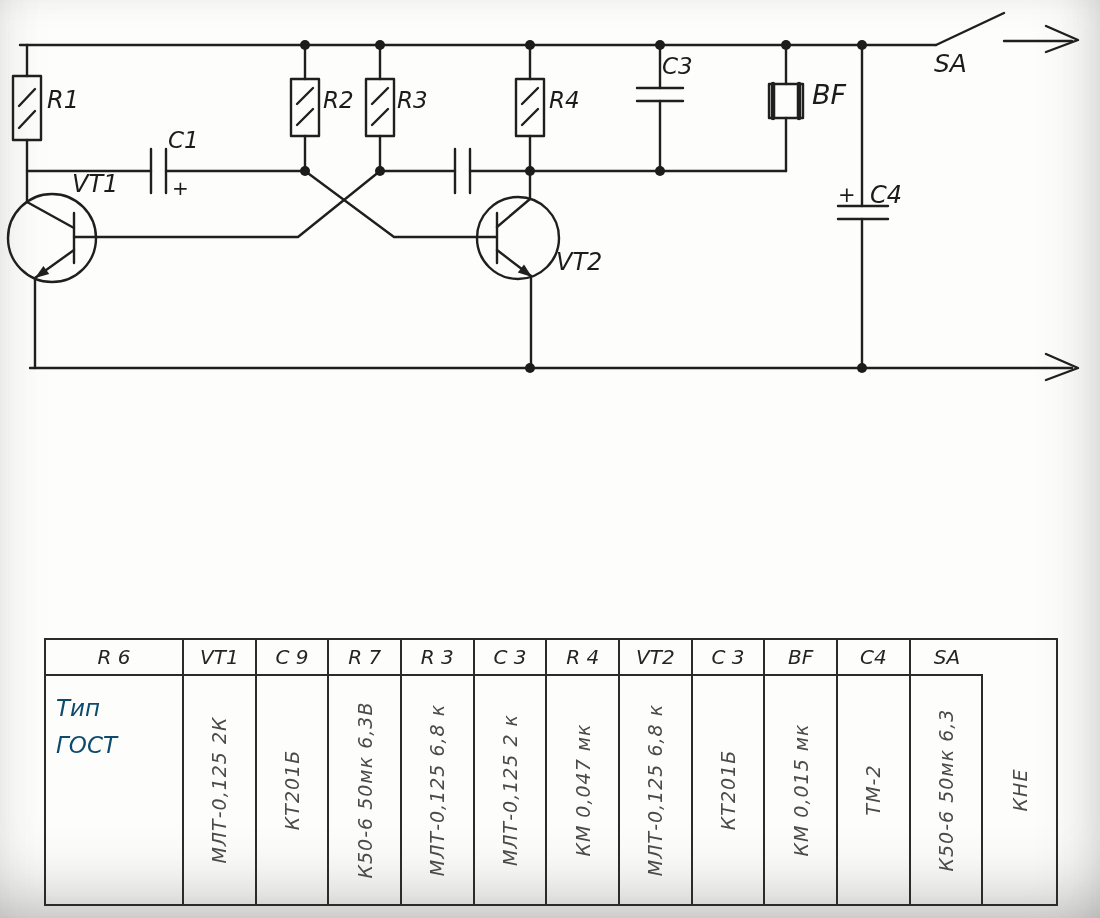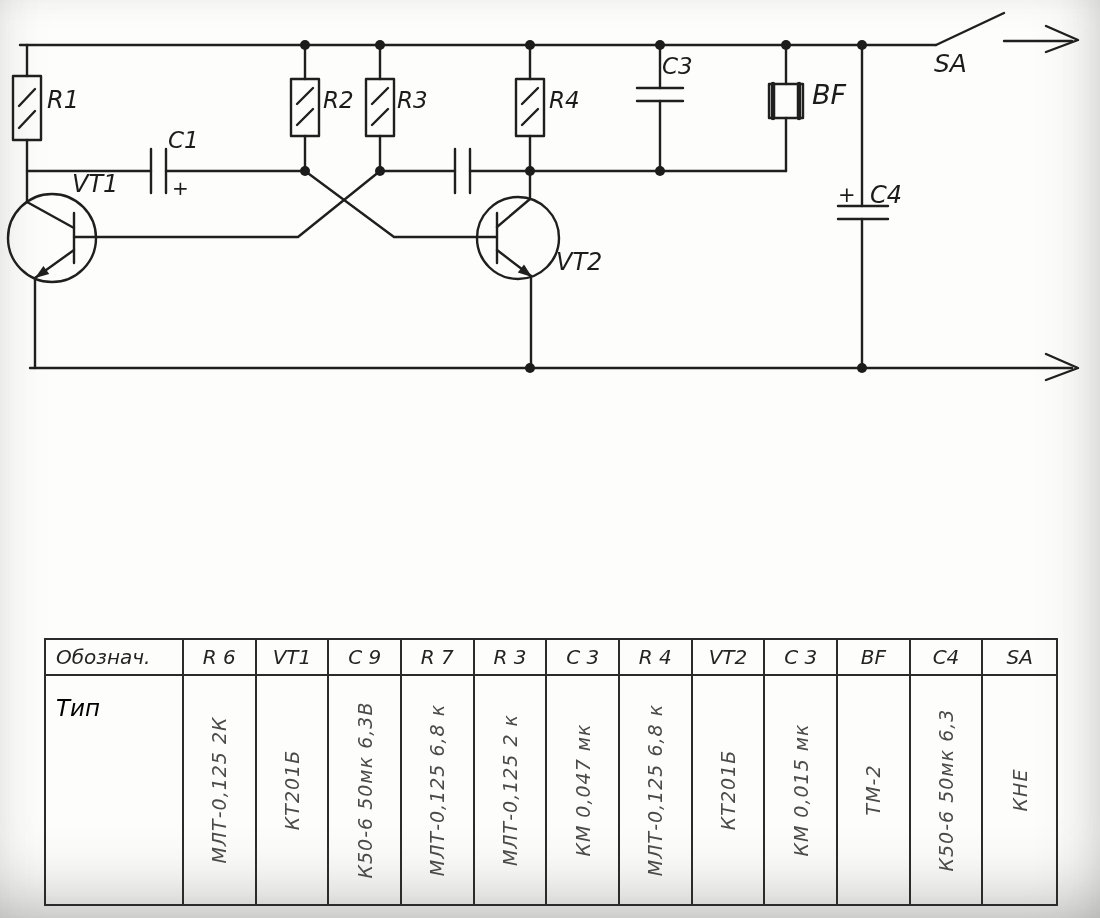--- a/index.html
+++ b/index.html
@@ -15,21 +15,21 @@
   .schematic { position:absolute; top:0; left:0; }
   svg text { font-family:"DejaVu Sans",sans-serif; font-style:italic; fill:#1c1c1c; }
 
   .ctable { position:absolute; left:44px; top:638px; width:1014px; border:2px solid #2b2b2b; }
   .row { display:grid; grid-template-columns:138px repeat(12,1fr); }
   .cell { position:relative; border-right:2px solid #2b2b2b; }
   .cell:last-child { border-right:none; }
   .thead .cell { height:36px; border-bottom:2px solid #2b2b2b; display:flex; align-items:center; justify-content:center; font-style:italic; font-size:20px; color:#242424; }
   .thead .cell.first { justify-content:flex-start; padding-left:10px; }
   .tbody .cell { height:228px; }
-  .tbody .cell.first { padding:14px 0 0 10px; font-style:italic; font-size:23px; color:#000000; line-height:1.6; }
+  .tbody .cell.first { padding:14px 0 0 10px; font-style:italic; font-size:23px; color:#0c4a6e; line-height:1.6; }
   .vtext { position:absolute; left:50%; top:50%; transform:translate(-50%,-50%) rotate(-90deg); transform-origin:center; white-space:nowrap; font-style:italic; font-size:19px; color:#4a4a4a; letter-spacing:1px; }
 </style>
 </head>
 <body>
 
 <div class="page">
 
   <svg class="schematic" width="1100" height="520" viewBox="0 0 1100 520">
     <g fill="none" stroke-width="2.4" stroke-linecap="round" stroke-linejoin="round" stroke="#1f1f1f">
 
@@ -157,37 +157,37 @@
     <text x="812" y="104" font-size="27">BF</text>
     <text x="934" y="72" font-size="25">SA</text>
     <text x="838" y="202" font-size="21">+</text>
     <text x="870" y="203" font-size="24">C4</text>
     <text x="72" y="192" font-size="24">VT1</text>
     <text x="556" y="270" font-size="24">VT2</text>
   </svg>
 
   <div class="ctable">
     <div class="row thead">
-      <div class="cell first">Обознач.</div>
       <div class="cell">R 6</div>
       <div class="cell">VT1</div>
       <div class="cell">C 9</div>
       <div class="cell">R 7</div>
       <div class="cell">R 3</div>
       <div class="cell">C 3</div>
       <div class="cell">R 4</div>
       <div class="cell">VT2</div>
       <div class="cell">C 3</div>
       <div class="cell">BF</div>
       <div class="cell">C4</div>
       <div class="cell">SA</div>
     </div>
     <div class="row tbody">
       <div class="cell first">
         <div>Тип</div>
+        <div>ГОСТ</div>
       </div>
       <div class="cell">
           <span class="vtext">МЛТ-0,125 2К</span>
         </div>
       <div class="cell">
           <span class="vtext">КТ201Б</span>
         </div>
       <div class="cell">
           <span class="vtext">К50-6 50мк 6,3В</span>
         </div>

